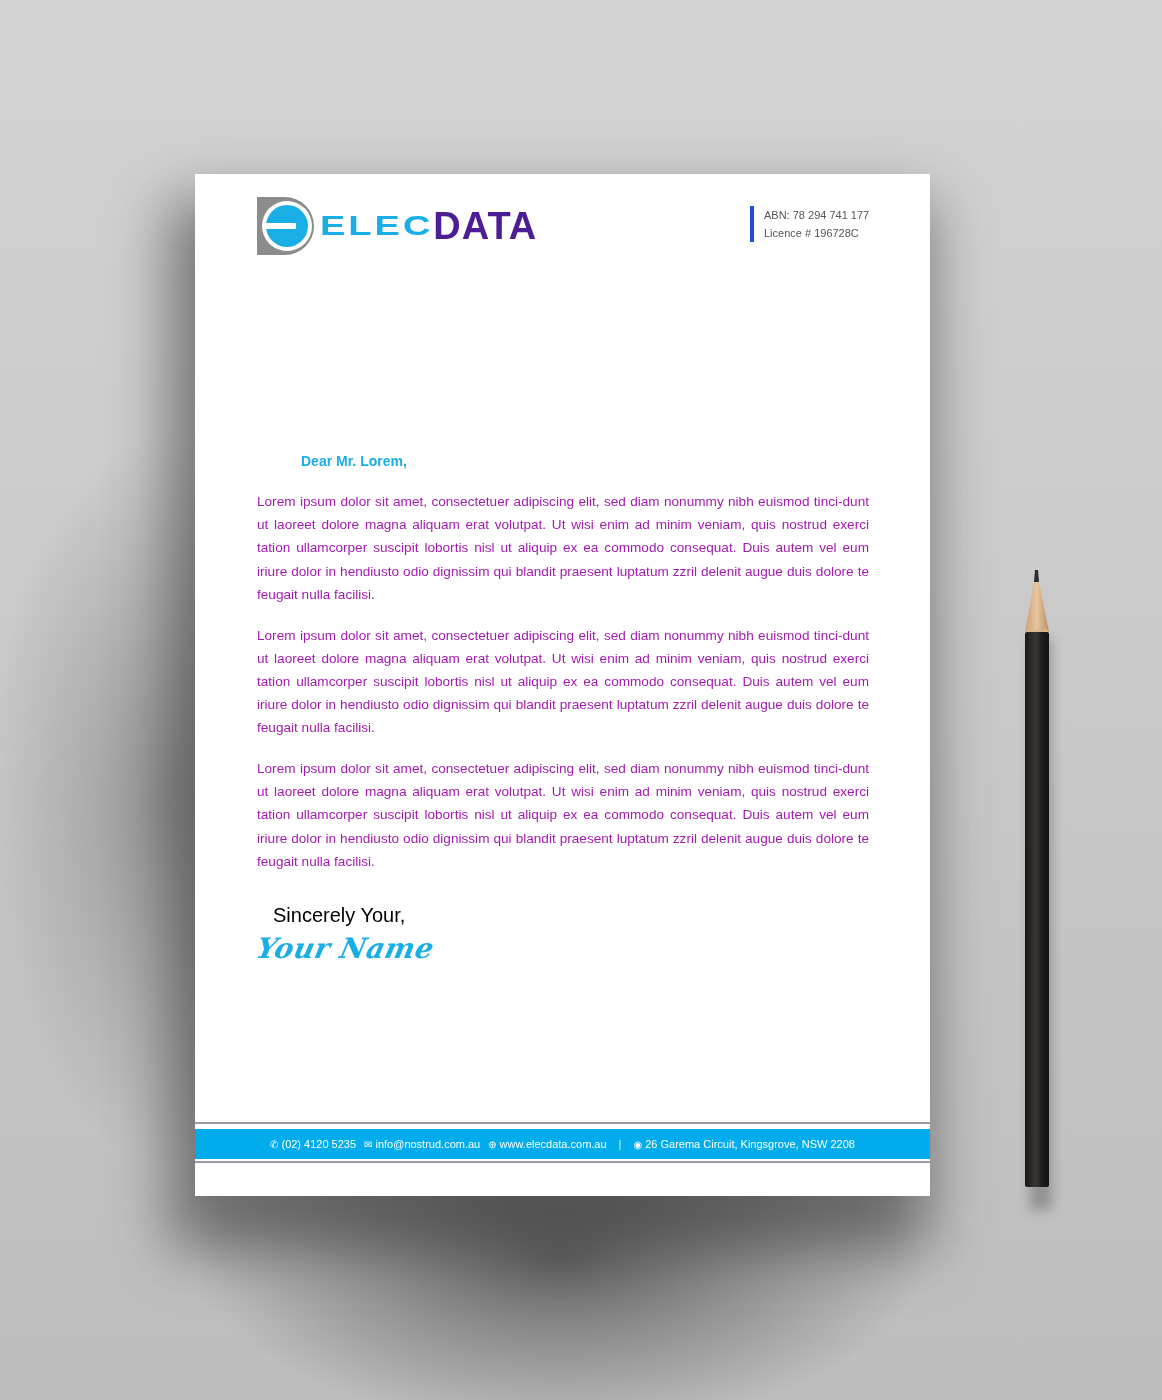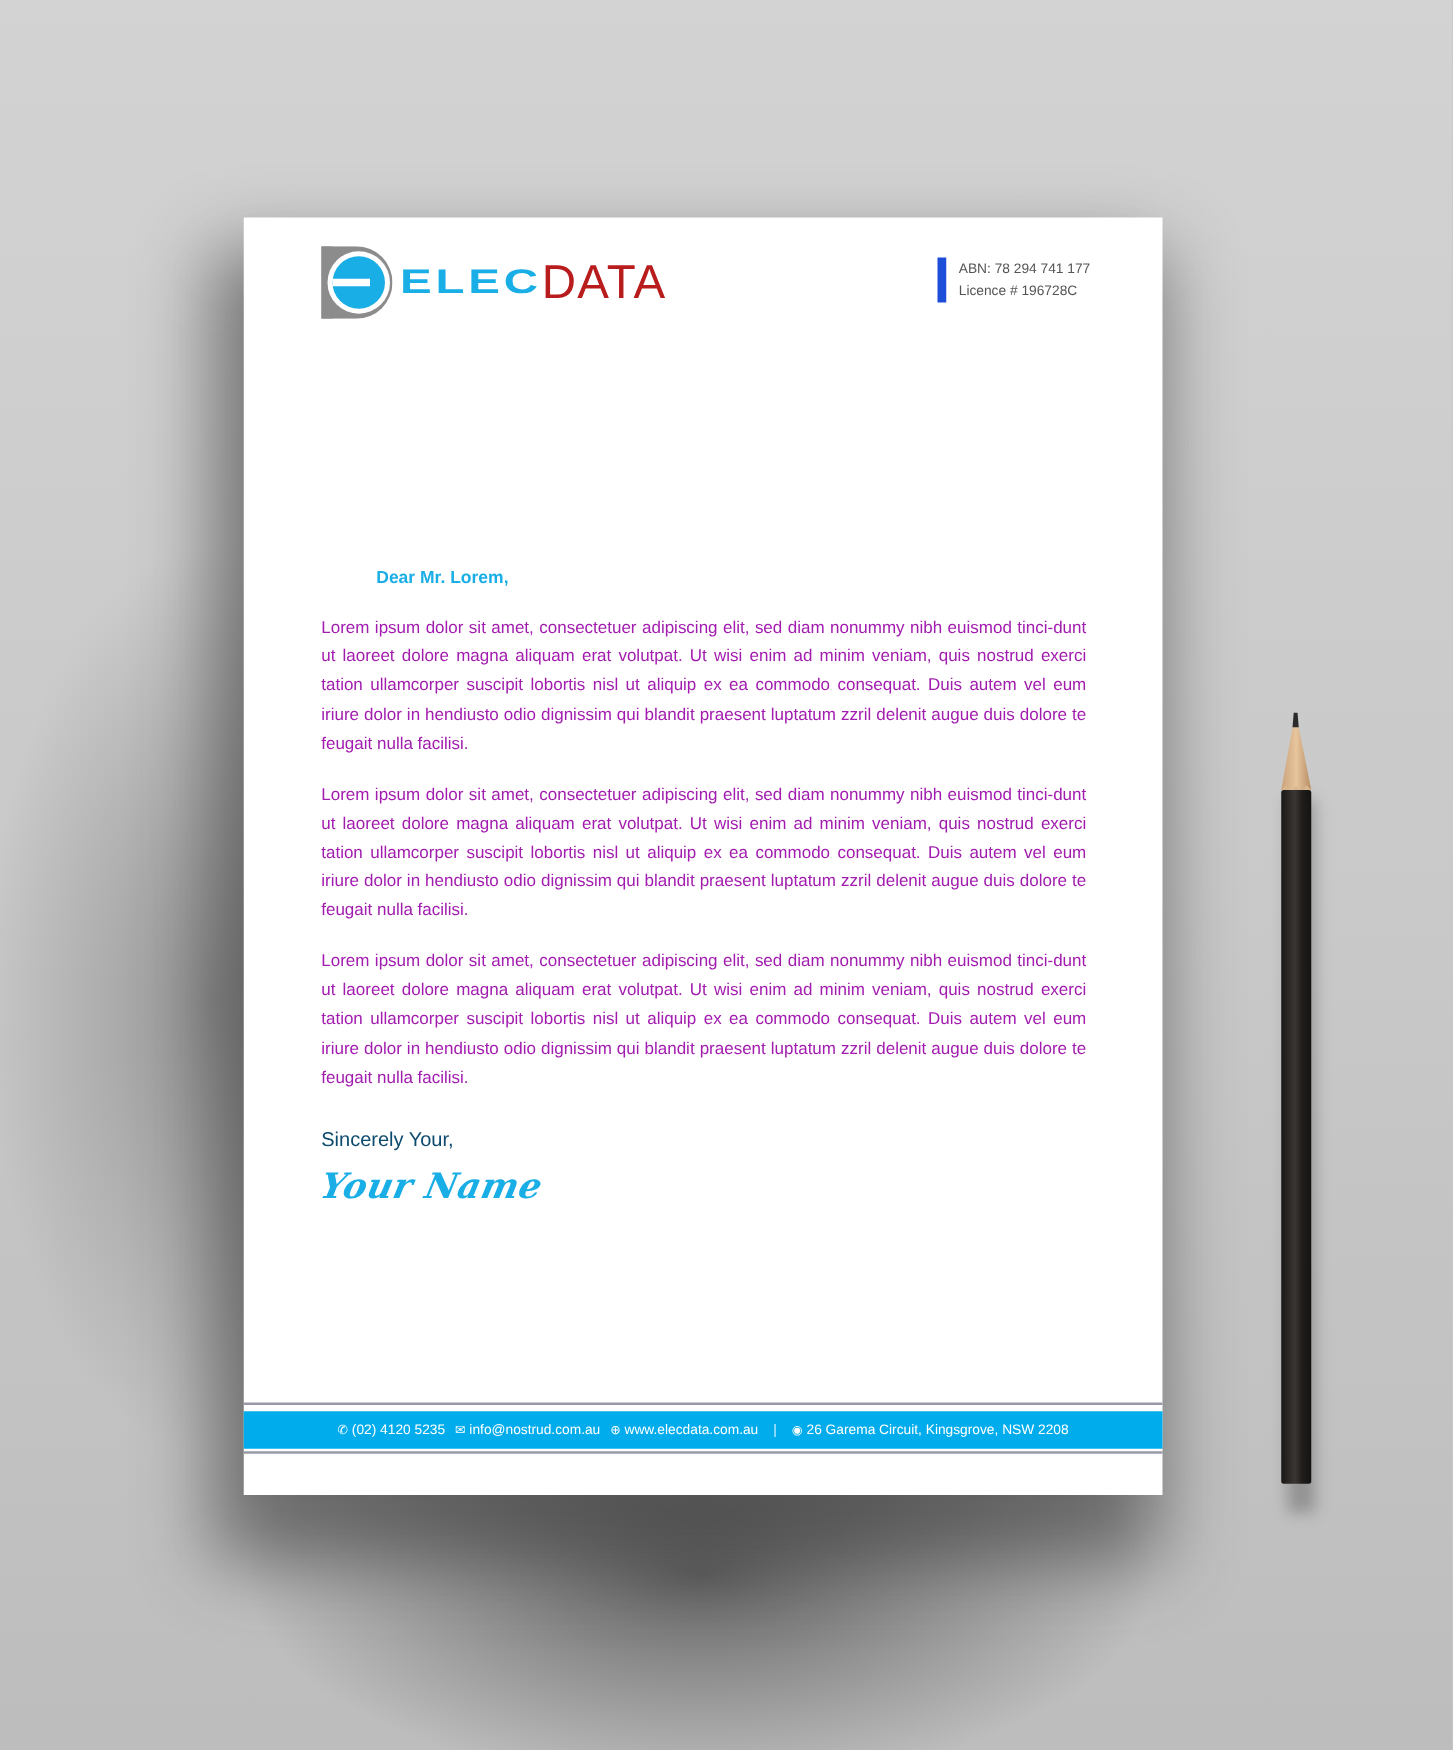--- a/index.html
+++ b/index.html
@@ -21,37 +21,37 @@
   }
   .paper {
     position: absolute; left: 195px; top: 174px; width: 735px; height: 1022px;
     background: #ffffff;
   }
   
   .logo { position: absolute; left: 62px; top: 22px; height: 60px; display: flex; align-items: center; }
   .logo-mark { width: 57px; height: 58px; display: block; }
   .logo-text { margin-left: 6px; font-size: 38px; letter-spacing: 2px; line-height: 1; display: flex; }
   .logo-elec { color: #1aaee6; font-weight: bold; letter-spacing: 3px; transform: scaleY(0.72); display: inline-block; }
-  .logo-data { color: #b91c1c; font-weight: normal; letter-spacing: 1px; display: inline-block; }
+  .logo-data { color: #4c1d95; font-weight: bold; letter-spacing: 1px; display: inline-block; }
   
   .header-info {
-    position: absolute; left: 555px; top: 32px; border-left: 7px solid #1d4ed8;
+    position: absolute; left: 555px; top: 32px; border-left: 4px solid #1d4ed8;
     padding-left: 10px; font-size: 11px; color: #555; line-height: 18px;
   }
   
   .salutation {
     position: absolute; left: 62px; top: 279px;
     color: #1aaee6; font-weight: bold; font-size: 14px; margin-left: 44px;
   }
   .letter-body {
     position: absolute; left: 62px; top: 316px; width: 612px;
     font-size: 13.6px; color: #a21caf; line-height: 23.2px;
   }
   .letter-body p { margin: 0 0 17.5px 0; text-align: justify; }
-  .closing { position: absolute; left: 62px; top: 730px; font-size: 16px; color: #0c4a6e; }
+  .closing { position: absolute; left: 78px; top: 730px; font-size: 20px; color: #000000; }
   .signature {
     position: absolute; left: 62px; top: 758px;
     font-family: "DejaVu Serif", serif; font-style: italic; font-weight: bold;
     font-size: 28px; color: #1aaee6; letter-spacing: 0.5px;
     transform: skewX(-12deg);
   }
   
   .footer-line { position: absolute; left: 0; width: 735px; height: 2px; background: #9a9aa6; }
   .footer-line.top { top: 948px; }
   .footer-line.bottom { top: 987px; }

